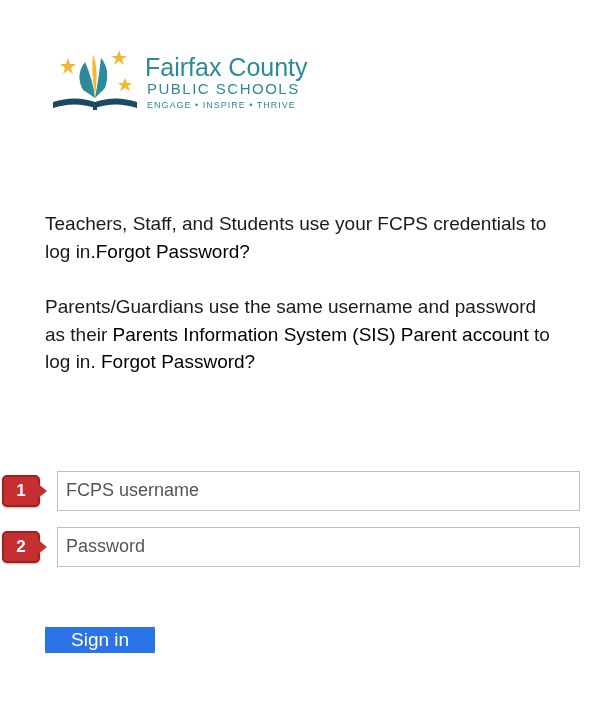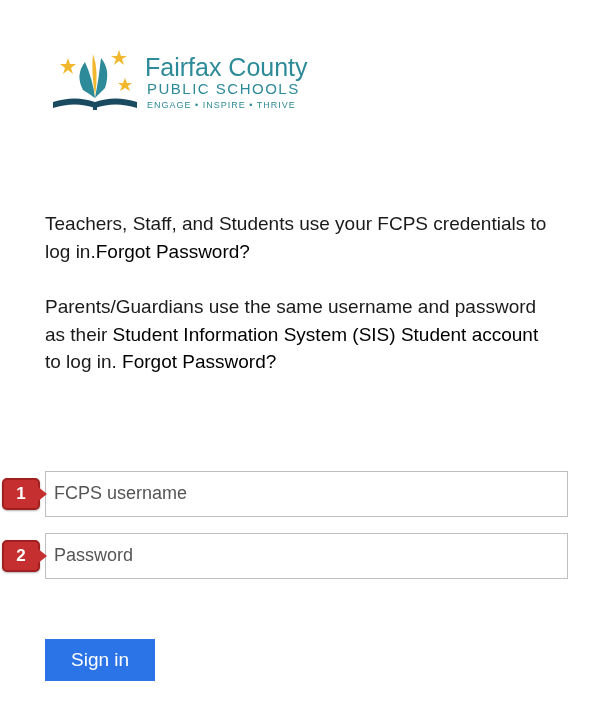--- a/index.html
+++ b/index.html
@@ -68,38 +68,39 @@
       top: 50%;
       transform: translateY(-50%);
       width: 0;
       height: 0;
       border-top: 8px solid transparent;
       border-bottom: 8px solid transparent;
       border-left: 10px solid #c62f2f;
     }
     .text-input {
       width: 523px;
-      height: 46px;
+      height: 40px;
       border: 1px solid #bfbfbf;
       padding: 6px 8px;
       font-size: 18px;
       font-family: inherit;
       color: #333;
       background: #fff;
+      margin-left: 12px;
     }
     .text-input::placeholder {
       color: #555;
     }
     .signin-button {
       margin-top: 44px;
       background: #2a74e8;
       color: #fff;
       border: none;
       font-size: 19px;
-      padding: 10px 26px;
+      padding: 2px 26px;
       cursor: pointer;
       font-family: inherit;
     }
   </style>
 </head>
 <body>
 
 <div class="container">
   <div class="logo-area">
     <svg class="logo-svg" width="300" height="80" viewBox="0 0 300 80">
@@ -121,21 +122,21 @@
       <text x="102" y="54" font-family="Segoe UI, sans-serif" font-size="15" font-weight="400" fill="#2d8a98" letter-spacing="1.5">PUBLIC SCHOOLS</text>
       <text x="102" y="68" font-family="Segoe UI, sans-serif" font-size="9" font-weight="400" fill="#2d8a98" letter-spacing="1">ENGAGE • INSPIRE • THRIVE</text>
     </svg>
   </div>
 
   <div class="instructions">
     <p>
       <span>Teachers, Staff, and Students use your FCPS credentials to log in.</span><a href="#">Forgot Password?</a>
     </p>
     <p>
-      <span>Parents/Guardians use the same username and password as their </span><a href="#">Student Information System (SIS) Student account</a><span> to log in. </span><a href="#">Forgot Password?</a>
+      <span>Parents/Guardians use the same username and password as their </span><a href="#">Parents Information System (SIS) Parent account</a><span> to log in. </span><a href="#">Forgot Password?</a>
     </p>
   </div>
 
   <div class="form-area">
     <div class="field-row">
       <div class="field-marker">1</div>
       <input type="text" class="text-input" placeholder="FCPS username" style="">
     </div>
     <div class="field-row">
       <div class="field-marker">2</div>

